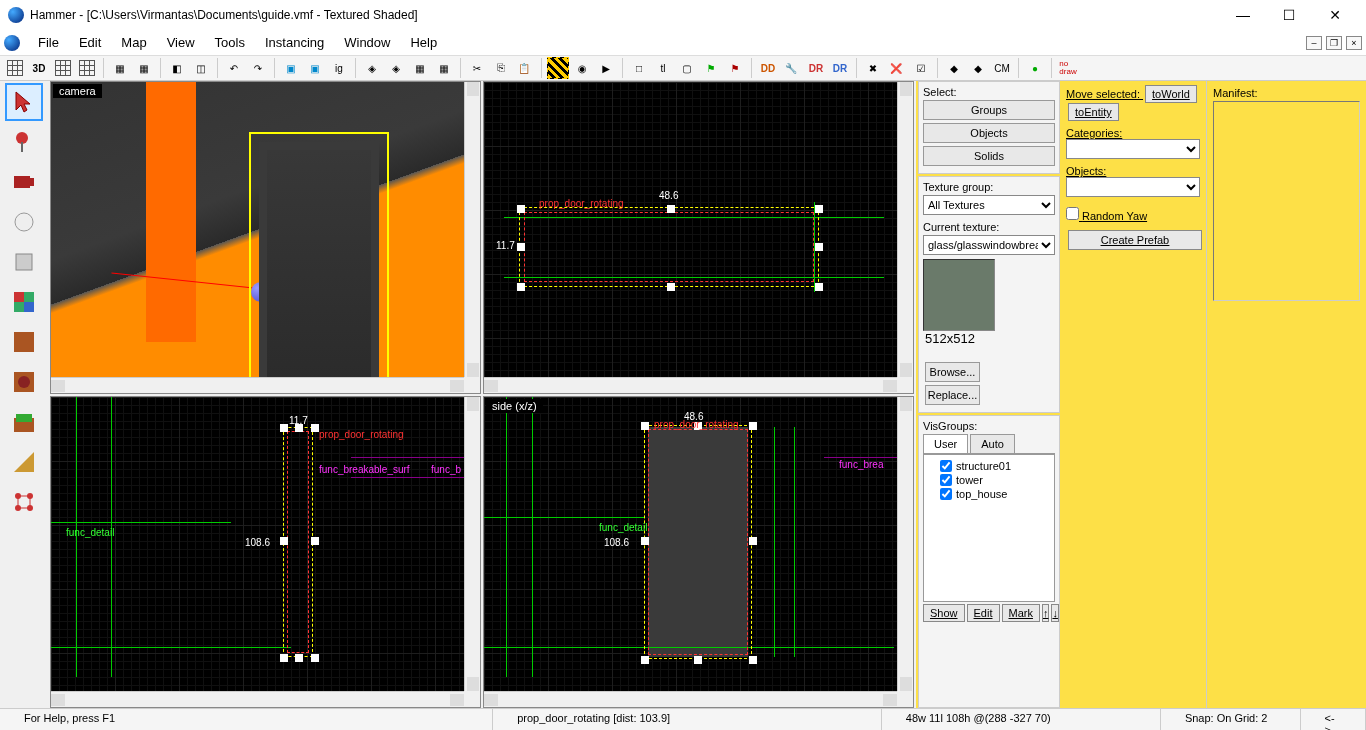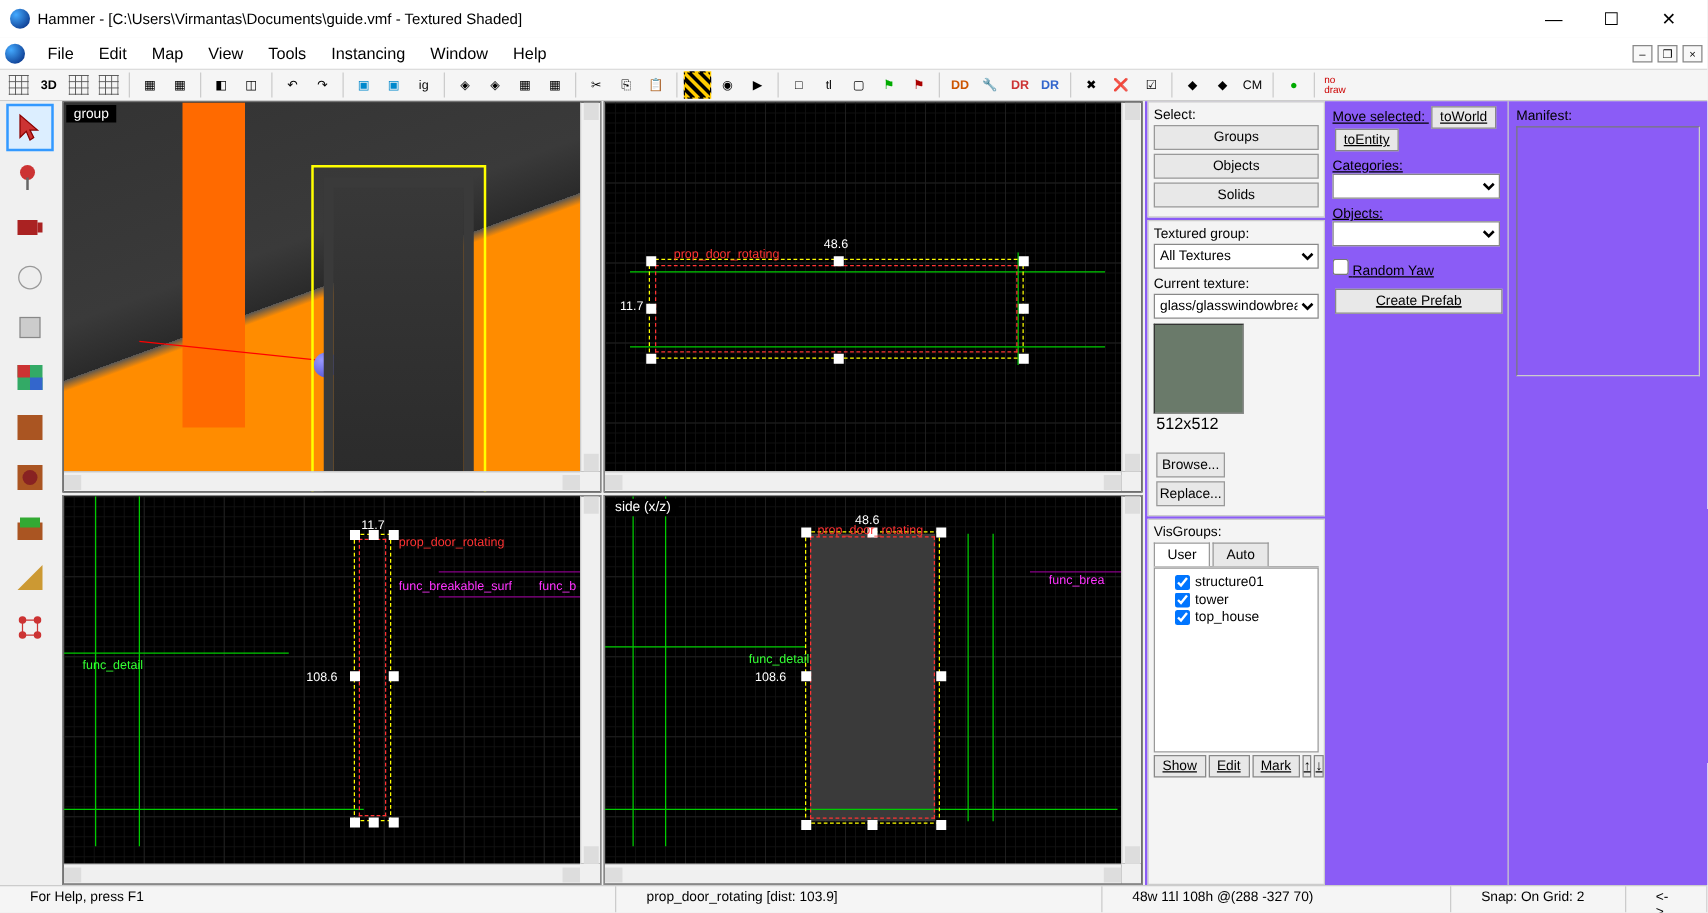--- a/index.html
+++ b/index.html
@@ -67,21 +67,21 @@
 .sel-box { position: absolute; border: 1px dashed #ff0; }
 .handle { position: absolute; width: 8px; height: 8px; background: #fff; }
 .dim-lbl { position: absolute; color: #fff; font-size: 10px; }
 .ent-lbl { position: absolute; color: #f33; font-size: 10px; }
 .green-lbl { position: absolute; color: #3f3; font-size: 10px; }
 .mag-lbl { position: absolute; color: #f3f; font-size: 10px; text-align: center; }
 .gline { position:absolute; background:#0c0; }
 .mline { position:absolute; background:#808; }
 
 
-.panels { width: 450px; background: #8b5cf6; display: flex; gap: 2px; padding-left: 2px; }
+.panels { width: 450px; background: #fde047; display: flex; gap: 2px; padding-left: 2px; }
 .panel-col1 { width: 142px; display: flex; flex-direction: column; gap: 2px; }
 .panel-col2 { width: 142px; display: flex; flex-direction: column; gap: 2px; }
 .panel-col3 { flex: 1; border-left: 1px solid #ccc; padding: 4px; }
 .pgroup { border: 1px solid #ccc; background: #f4f4f4; padding: 4px; font-size: 11px; }
 .pgroup label { display: block; margin-bottom: 2px; }
 .pbtn2 { display:block; width: 100%; height: 20px; font-size: 11px; background: #e8e8e8; border: 1px solid #999; margin-bottom: 3px; }
 .pselect { width: 100%; height: 20px; font-size: 11px; border: 1px solid #888; background: #fff; }
 .tex-preview { width: 72px; height: 72px; background: #6a7a6a; border: 1px inset #888; display: inline-block; vertical-align: top; }
 .tex-btns { display: inline-block; width: 55px; vertical-align: top; margin-left: 2px; }
 .tex-btns div { font-size: 13px; margin-bottom: 16px; }
@@ -272,21 +272,21 @@
     <div class="vp">
       <div class="vp-content">
         <div class="vp3d-bg"></div>
         <div class="vp3d-orange"></div>
         <div class="vp3d-line"></div>
         <div class="vp3d-orb"></div>
         <div class="vp3d-door">
             <div class="vp3d-door-rect"></div>
           </div>
       </div>
-      <div class="vp-label">group</div>
+      <div class="vp-label">camera</div>
       <div class="scroll-h"></div>
       <div class="scroll-v"></div>
       <div class="corner"></div>
     </div>
 
     <div class="vp">
       <div class="vp-content">
         <div class="grid2d"></div>
         <div class="gline" style="left:20px;top:135px;width:380px;height:1px"></div>
         <div class="gline" style="left:20px;top:195px;width:380px;height:1px"></div>
@@ -379,21 +379,21 @@
   <div class="panels">
 
     <div class="panel-col1">
       <div class="pgroup">
         <label>Select:</label>
         <button class="pbtn2">Groups</button>
         <button class="pbtn2">Objects</button>
         <button class="pbtn2">Solids</button>
       </div>
       <div class="pgroup">
-        <label>Textured group:</label>
+        <label>Texture group:</label>
         <select class="pselect"><option>All Textures</option></select>
         <label style="margin-top:6px">Current texture:</label>
         <select class="pselect"><option>glass/glasswindowbrea</option></select>
         <div style="margin-top:4px">
           <div class="tex-preview"></div>
           <div class="tex-btns">
             <div>512x512</div>
             <button class="pbtn2">Browse...</button>
             <button class="pbtn2">Replace...</button>
           </div>

